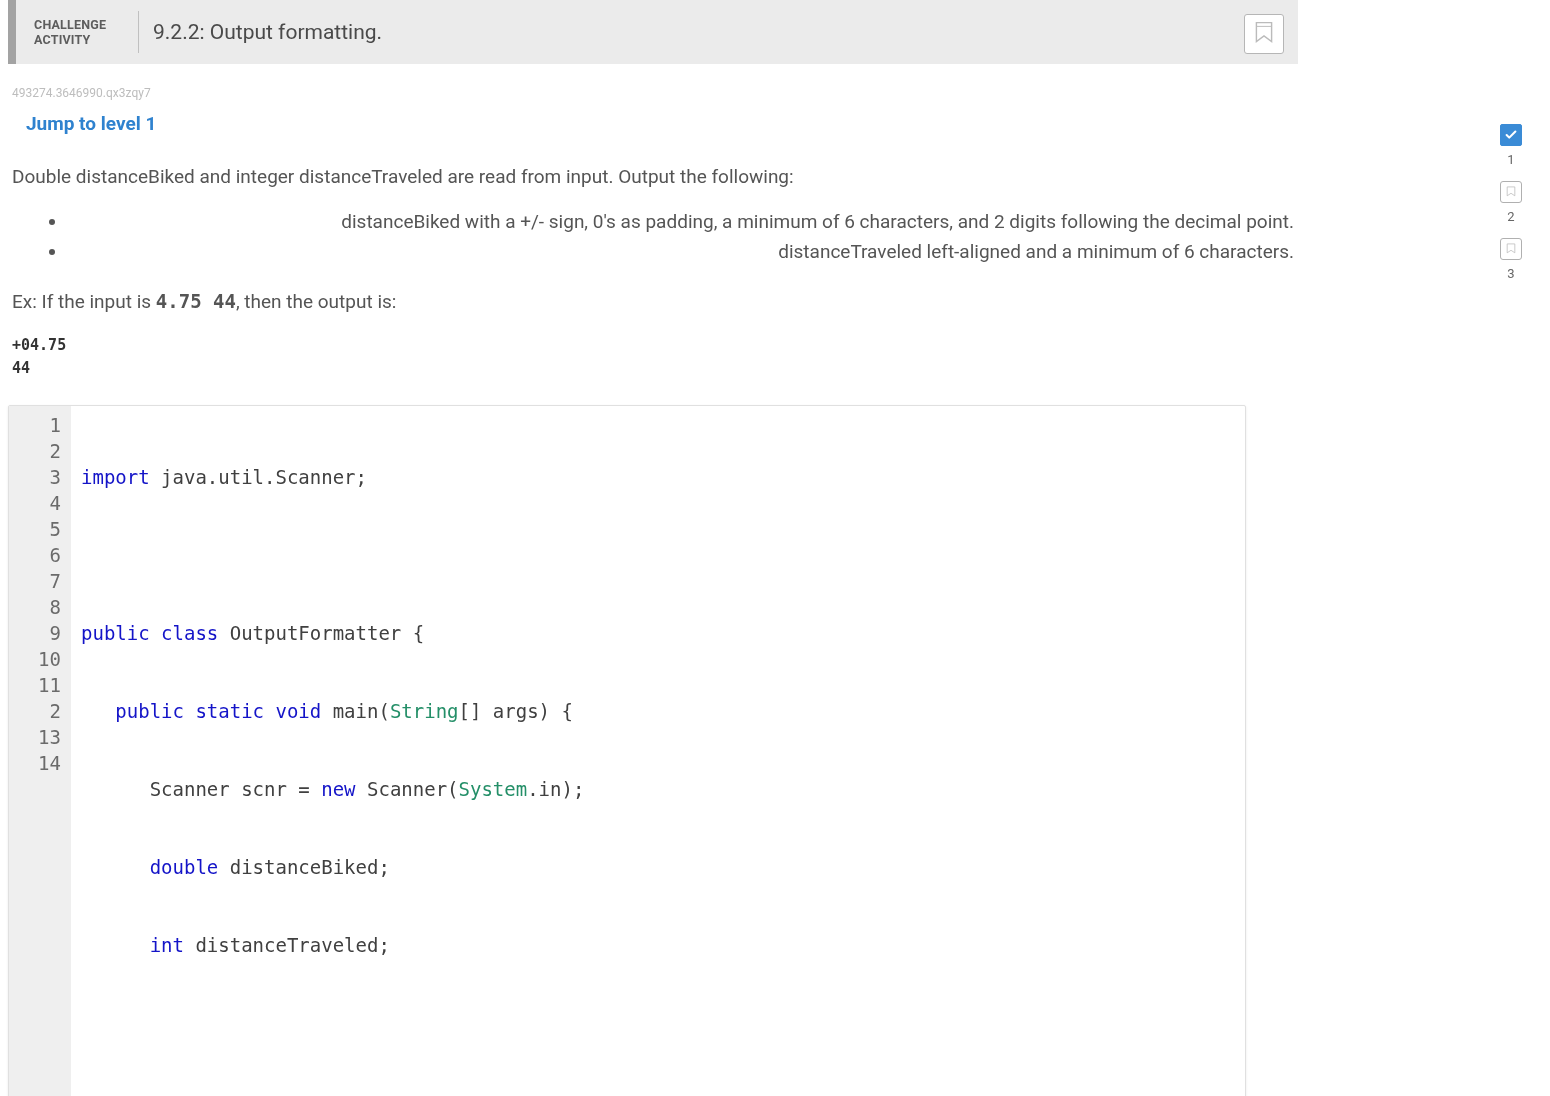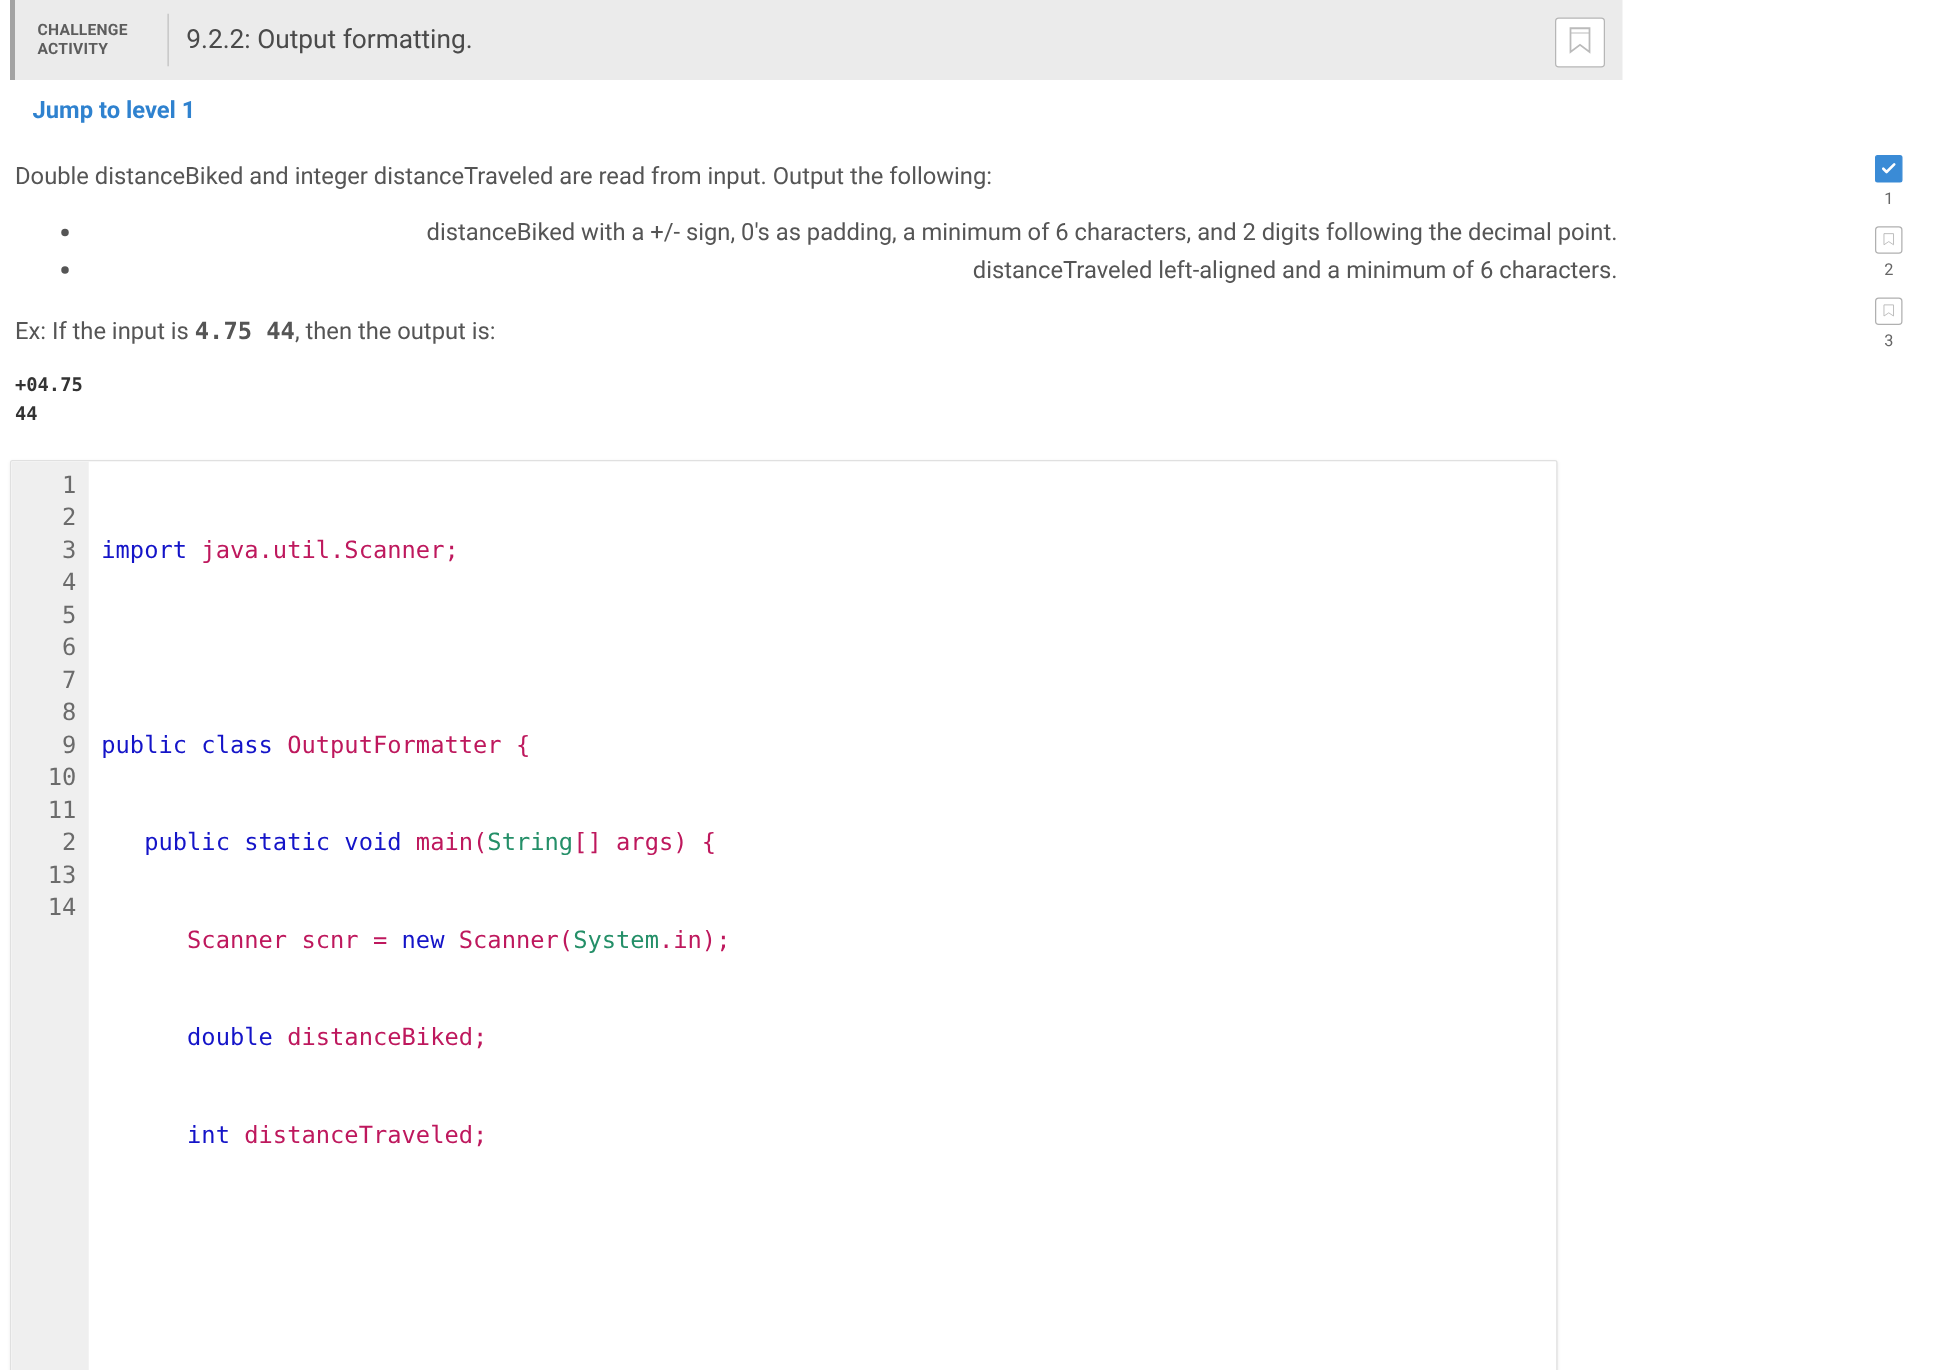--- a/index.html
+++ b/index.html
@@ -13,21 +13,21 @@
   }
   .container {
     width: 1290px;
     margin: 0 0 0 8px;
     padding: 0;
   }
   .header-bar {
     display: flex;
     align-items: center;
     background: #ebebeb;
-    border-left: 4px solid #a3a3a3;
+    border-left: 8px solid #a3a3a3;
     padding: 0 14px 0 18px;
     height: 64px;
     position: relative;
   }
   .header-label {
     font-size: 12.5px;
     font-weight: 700;
     color: #5d5d5d;
     letter-spacing: 0.2px;
     line-height: 1.2;
@@ -114,21 +114,21 @@
   .gutter div { height: 26px; }
   .code {
     flex: 1;
     padding: 6px 0 6px 6px;
     white-space: pre;
     position: relative;
   }
   .code .line { height: 26px; padding-left: 4px; }
   .kw { color: #1414c8; }
   .type { color: #248f68; }
-  .plain { color: #be185d; }
+  .plain { color: #404040; }
   
   .progress-rail {
     position: absolute;
     right: 28px;
     top: 124px;
     display: flex;
     flex-direction: column;
     align-items: center;
     gap: 14px;
   }
@@ -166,20 +166,21 @@
     <div class="header-divider"></div>
     <div class="header-title">9.2.2: Output formatting.</div>
     <span class="action-icon">
       <svg viewBox="0 0 40 40">
         <path d="M12 8 h16 v20 l-8 -6 l-8 6 z" fill="none" stroke="#bbb" stroke-width="1.5"></path>
         <line x1="12" y1="12" x2="28" y2="12" stroke="#bbb" stroke-width="1"></line>
       </svg>
     </span>
   </div>
 
+  <div class="ident">493274.3646990.qx3zqy7</div>
 
   <div class="jump-link">Jump to level 1</div>
 
   <div class="body-area">
     <p>Double distanceBiked and integer distanceTraveled are read from input. Output the following:</p>
     <ul>
       <li>distanceBiked with a +/- sign, 0's as padding, a minimum of 6 characters, and 2 digits following the decimal point.</li>
       <li>distanceTraveled left-aligned and a minimum of 6 characters.</li>
     </ul>
     <p class="example">

